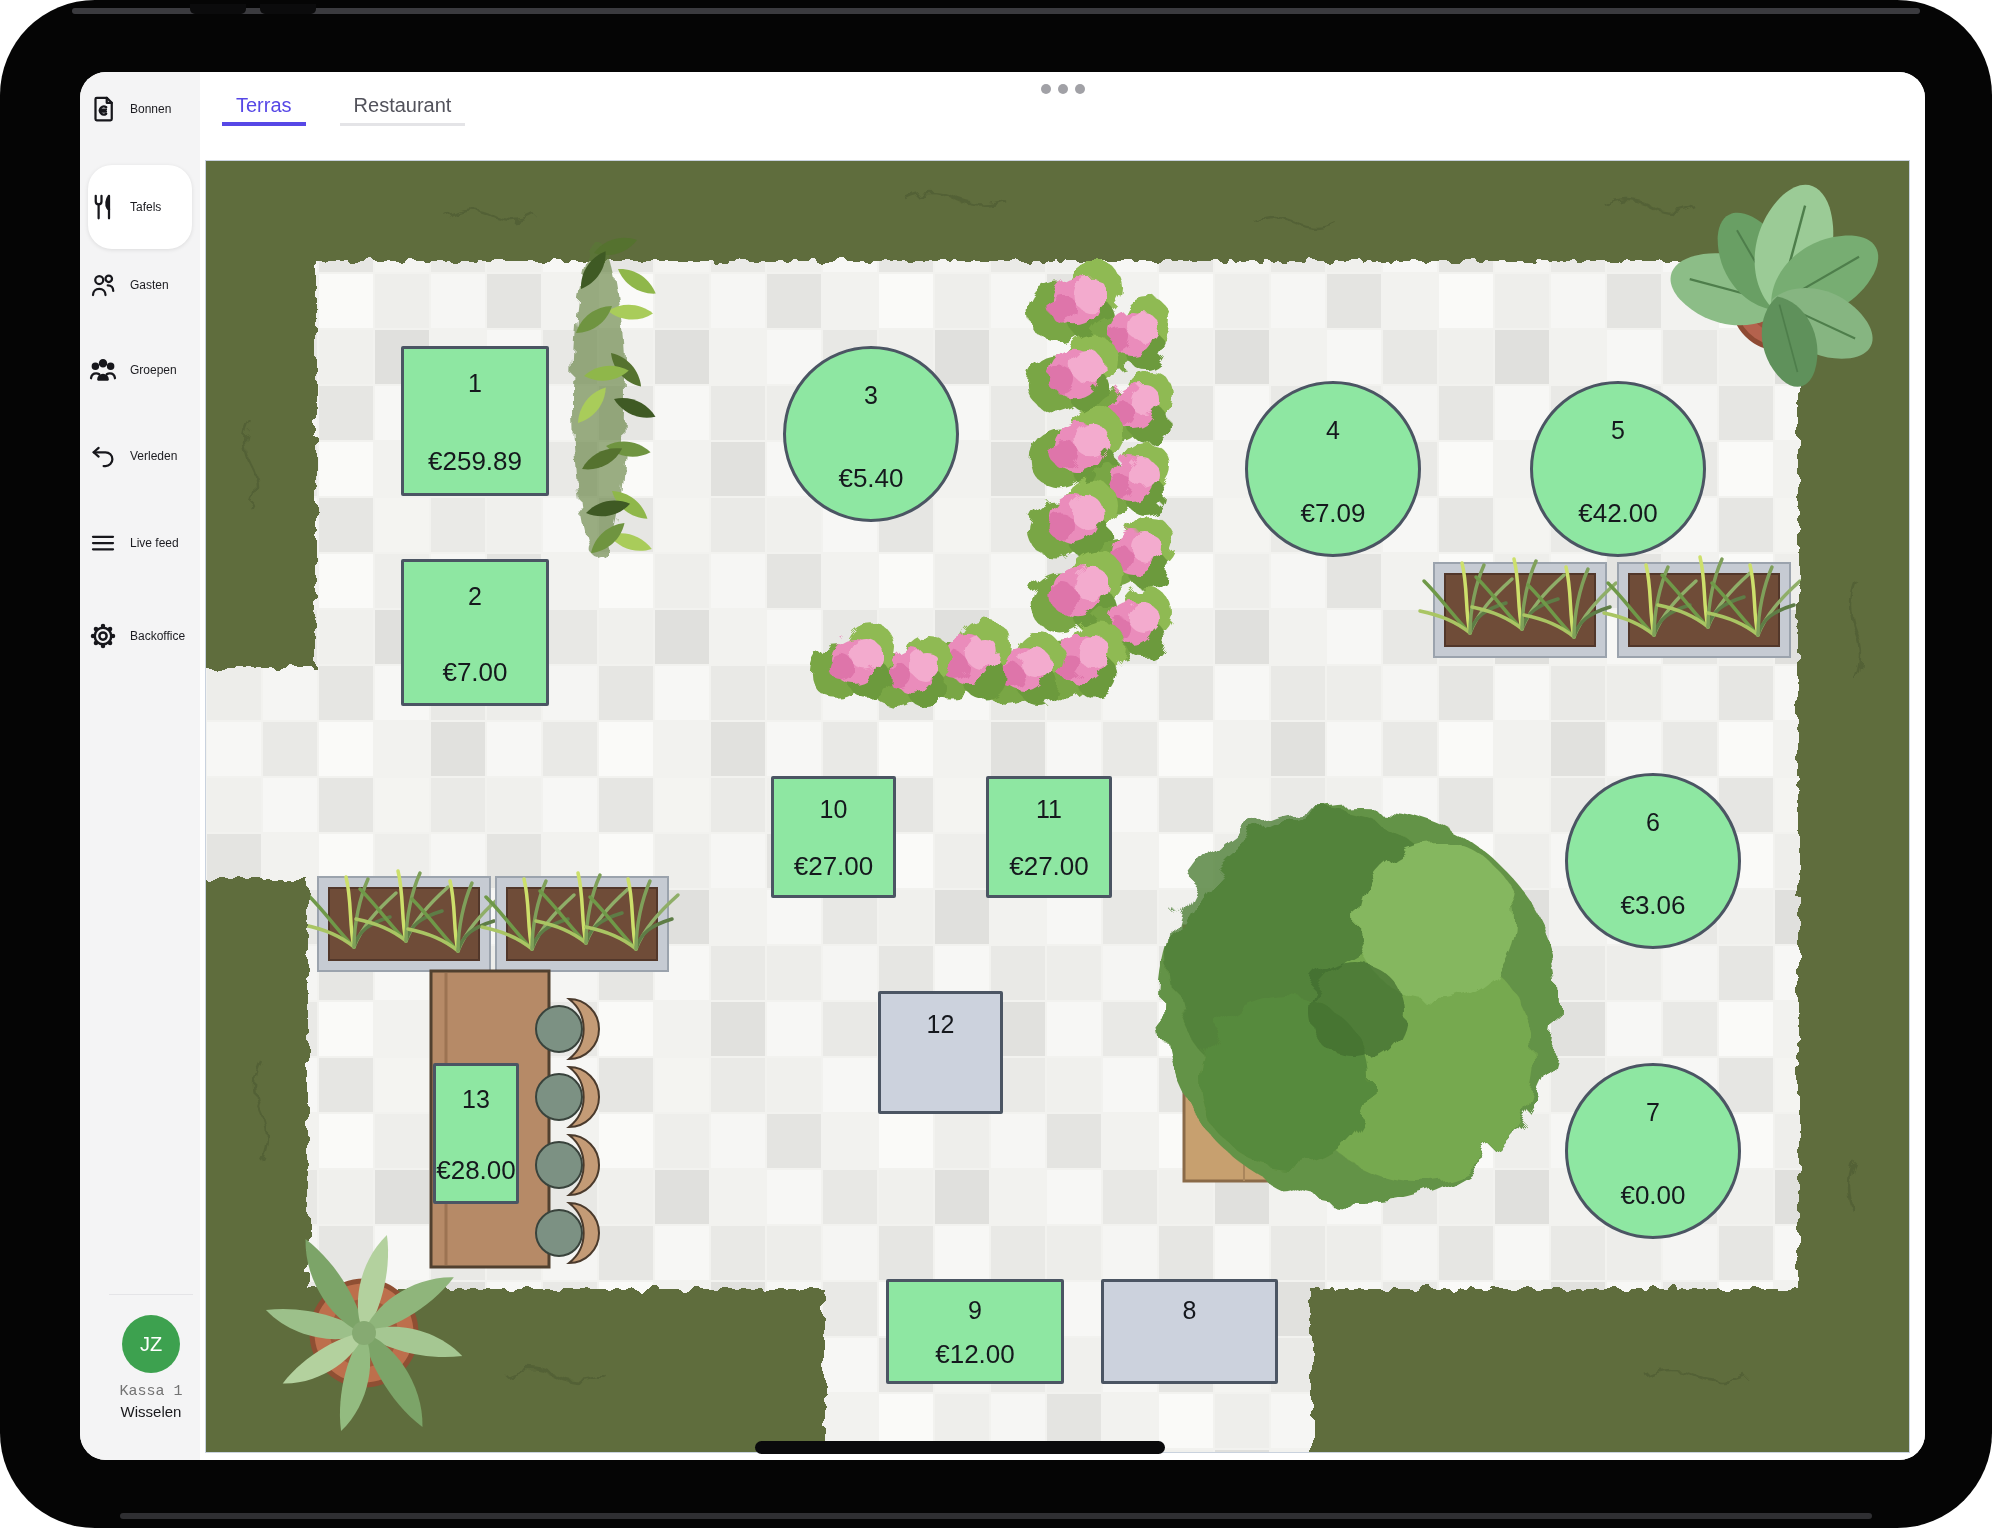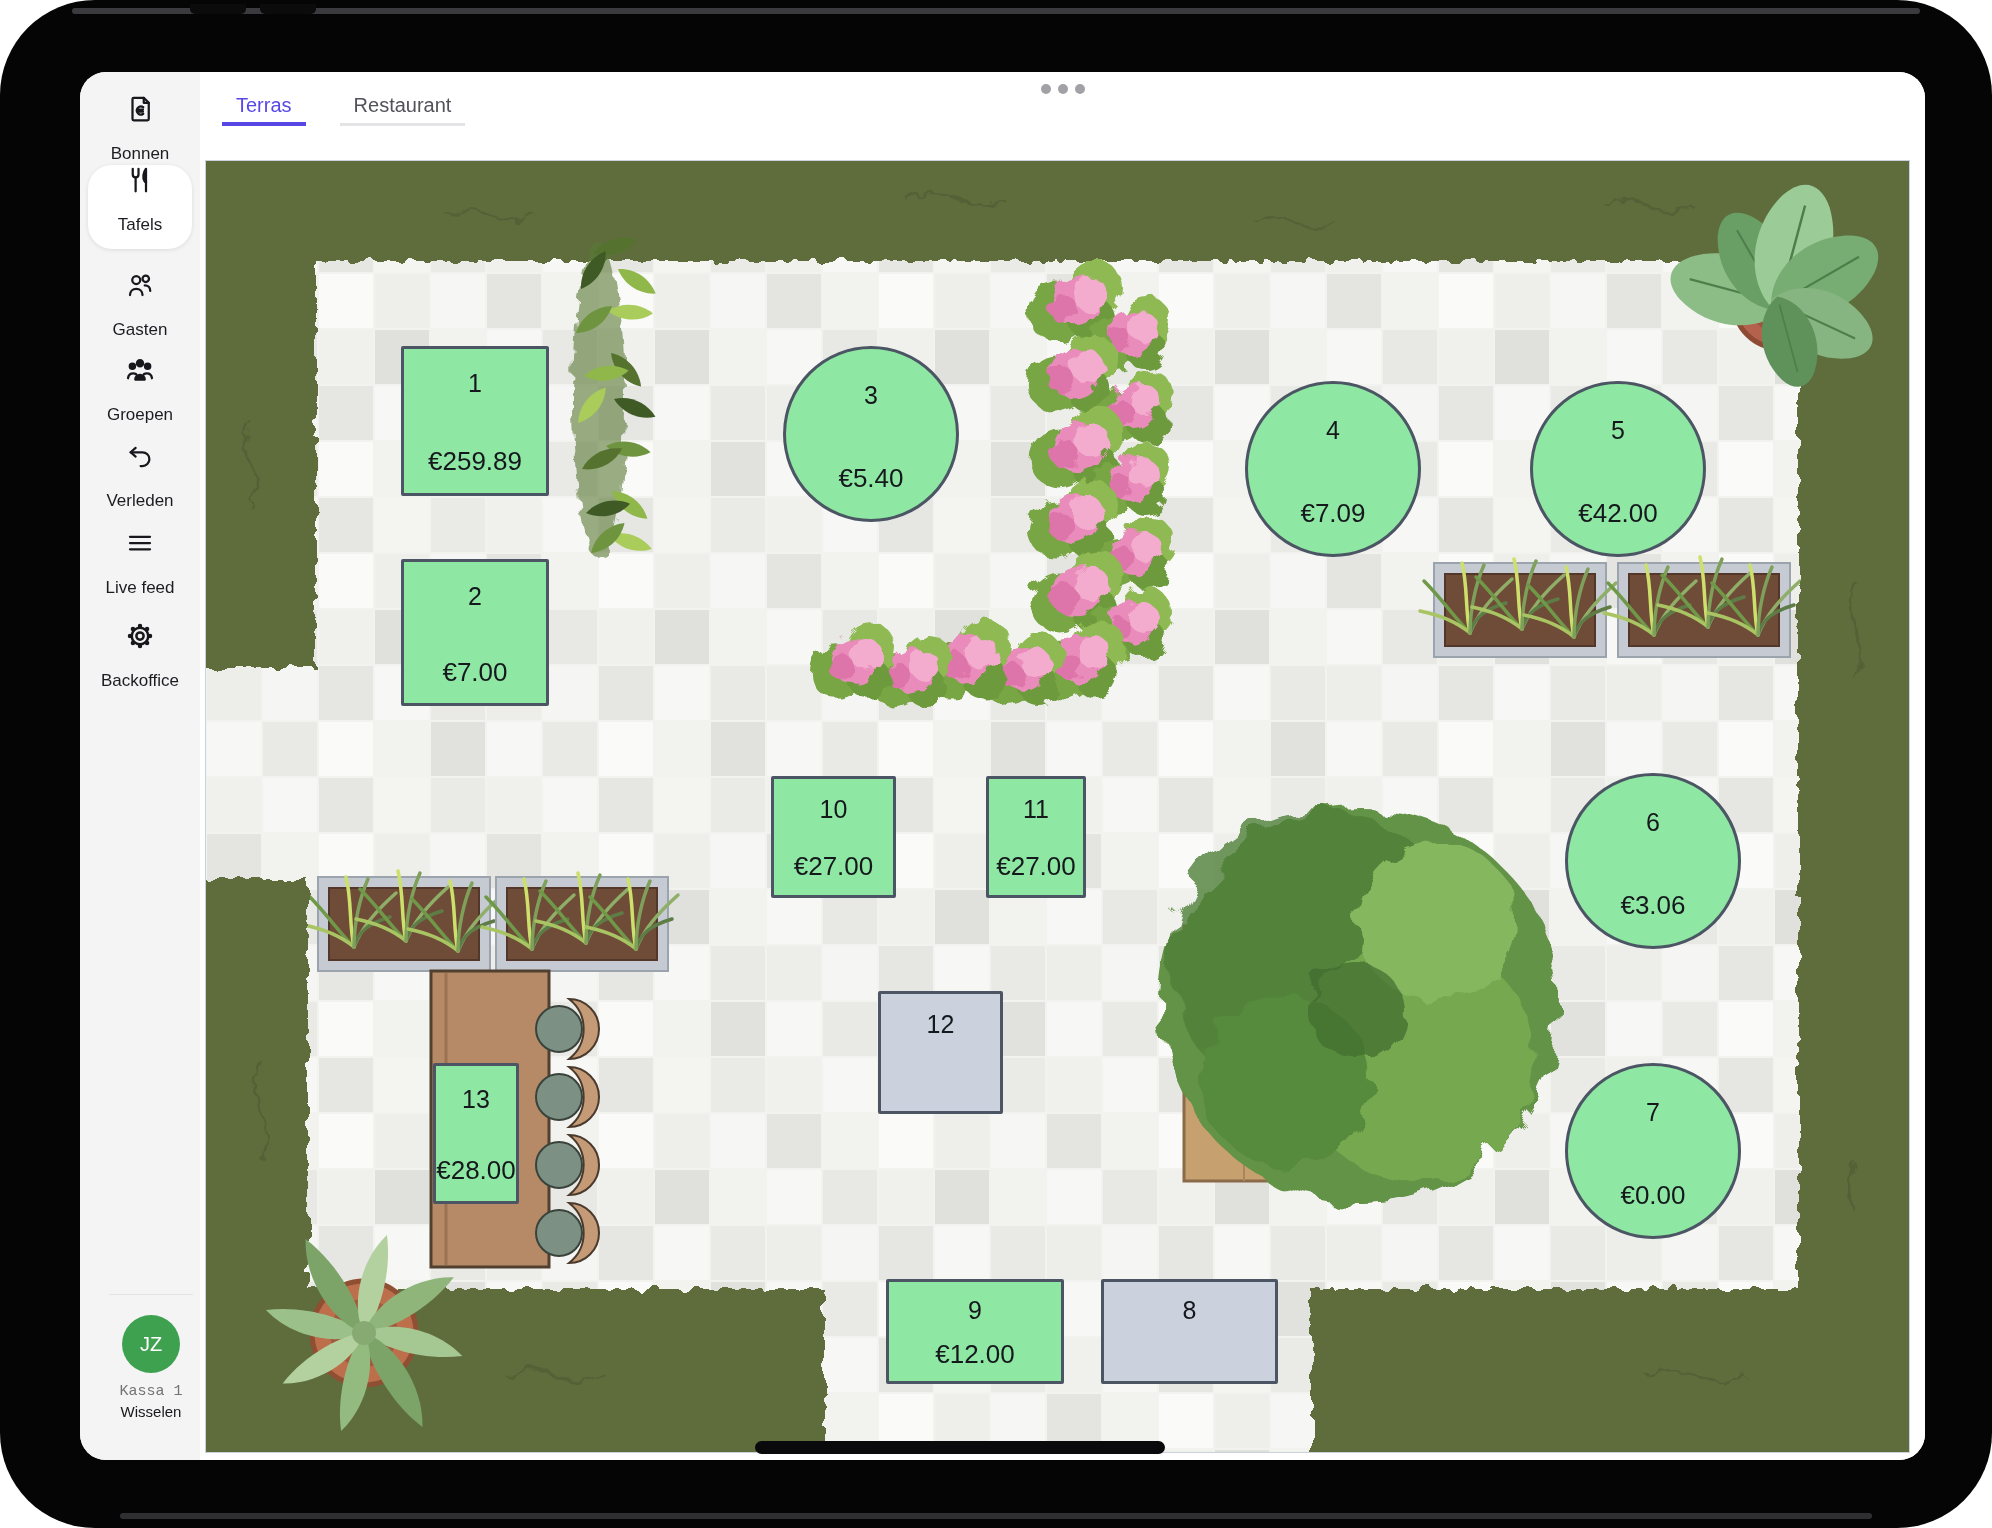--- a/index.html
+++ b/index.html
@@ -4,21 +4,21 @@
 <style>
   html,body{margin:0;padding:0;background:#ffffff;}
   *{box-sizing:border-box;}
   .tablet{position:relative;width:1992px;height:1528px;background:#050505;border-radius:95px;overflow:hidden;font-family:"Liberation Sans",sans-serif;}
   .edge-top{position:absolute;top:8px;left:72px;right:72px;height:6px;background:#45454a;border-radius:4px;opacity:.85;}
   .edge-bottom{position:absolute;bottom:9px;left:120px;right:120px;height:6px;background:#39393d;border-radius:4px;opacity:.8;}
   .bezel-btn{position:absolute;top:4px;width:56px;height:10px;background:#0b0b0c;border-radius:0 0 5px 5px;}
   .screen{position:absolute;left:80px;top:72px;width:1845px;height:1388px;background:#ffffff;border-radius:26px;overflow:hidden;}
   
   .sidebar{position:absolute;left:0;top:0;bottom:0;width:120px;background:#f4f4f5;}
-  .sb-item{position:absolute;left:8px;width:104px;display:flex;flex-direction:column;align-items:center;gap:20px;color:#1c1c21;font-size:17px;cursor:pointer;}
+  .sb-item{position:absolute;left:8px;width:104px;display:flex;align-items:center;gap:12px;color:#1c1c21;font-size:12px;cursor:pointer;}
   .sb-item svg{width:30px;height:30px;display:block;}
   .sb-item.active{background:#ffffff;border-radius:24px;height:84px;justify-content:flex-start;box-shadow:0 1px 4px rgba(0,0,0,.10);}
   .sb-user{position:absolute;left:11px;top:1222px;width:120px;text-align:center;}
   .sb-divider{width:84px;height:1px;background:#e4e4e7;margin:0 auto 20px auto;}
   .avatar{width:58px;height:58px;border-radius:50%;margin:0 auto;display:flex;align-items:center;justify-content:center;color:#ffffff;font-size:20px;}
   .sb-user .name{margin-top:10px;font-size:15px;color:#737373;font-family:Liberation Mono, monospace;}
   .sb-user .action{margin-top:3px;font-size:15px;font-weight:normal;color:#18181b;}
   
   .main{position:absolute;left:120px;top:0;right:0;bottom:0;background:#ffffff;}
   .dots{position:absolute;top:12px;left:50%;transform:translateX(-50%);display:flex;gap:7px;}
@@ -385,21 +385,21 @@
               <div class="t-amt">€3.06</div>
             </div>
             <div class="table circle" style="left: 1359px; top: 902px; width: 176px; height: 176px; background: rgb(142, 231, 162); border-color: rgb(75, 85, 99);">
               <div class="t-num">7</div>
               <div class="t-amt">€0.00</div>
             </div>
             <div class="table rect" style="left: 565px; top: 615px; width: 125px; height: 122px; background: rgb(142, 231, 162); border-color: rgb(75, 85, 99);">
               <div class="t-num">10</div>
               <div class="t-amt">€27.00</div>
             </div>
-            <div class="table rect" style="left: 780px; top: 615px; width: 100px; height: 122px; background: rgb(142, 231, 162); border-color: rgb(75, 85, 99); text-decoration: underline;">
+            <div class="table rect" style="left: 780px; top: 615px; width: 126px; height: 122px; background: rgb(142, 231, 162); border-color: rgb(75, 85, 99); text-decoration: underline;">
               <div class="t-num">11</div>
               <div class="t-amt">€27.00</div>
             </div>
             <div class="table rect" style="left: 672px; top: 830px; width: 125px; height: 123px; background: rgb(204, 210, 221); border-color: rgb(75, 85, 99);">
               <div class="t-num">12</div>
             </div>
             <div class="table rect" style="left: 227px; top: 902px; width: 86px; height: 141px; background: rgb(142, 231, 162); border-color: rgb(75, 85, 99);">
               <div class="t-num">13</div>
               <div class="t-amt">€28.00</div>
             </div>

